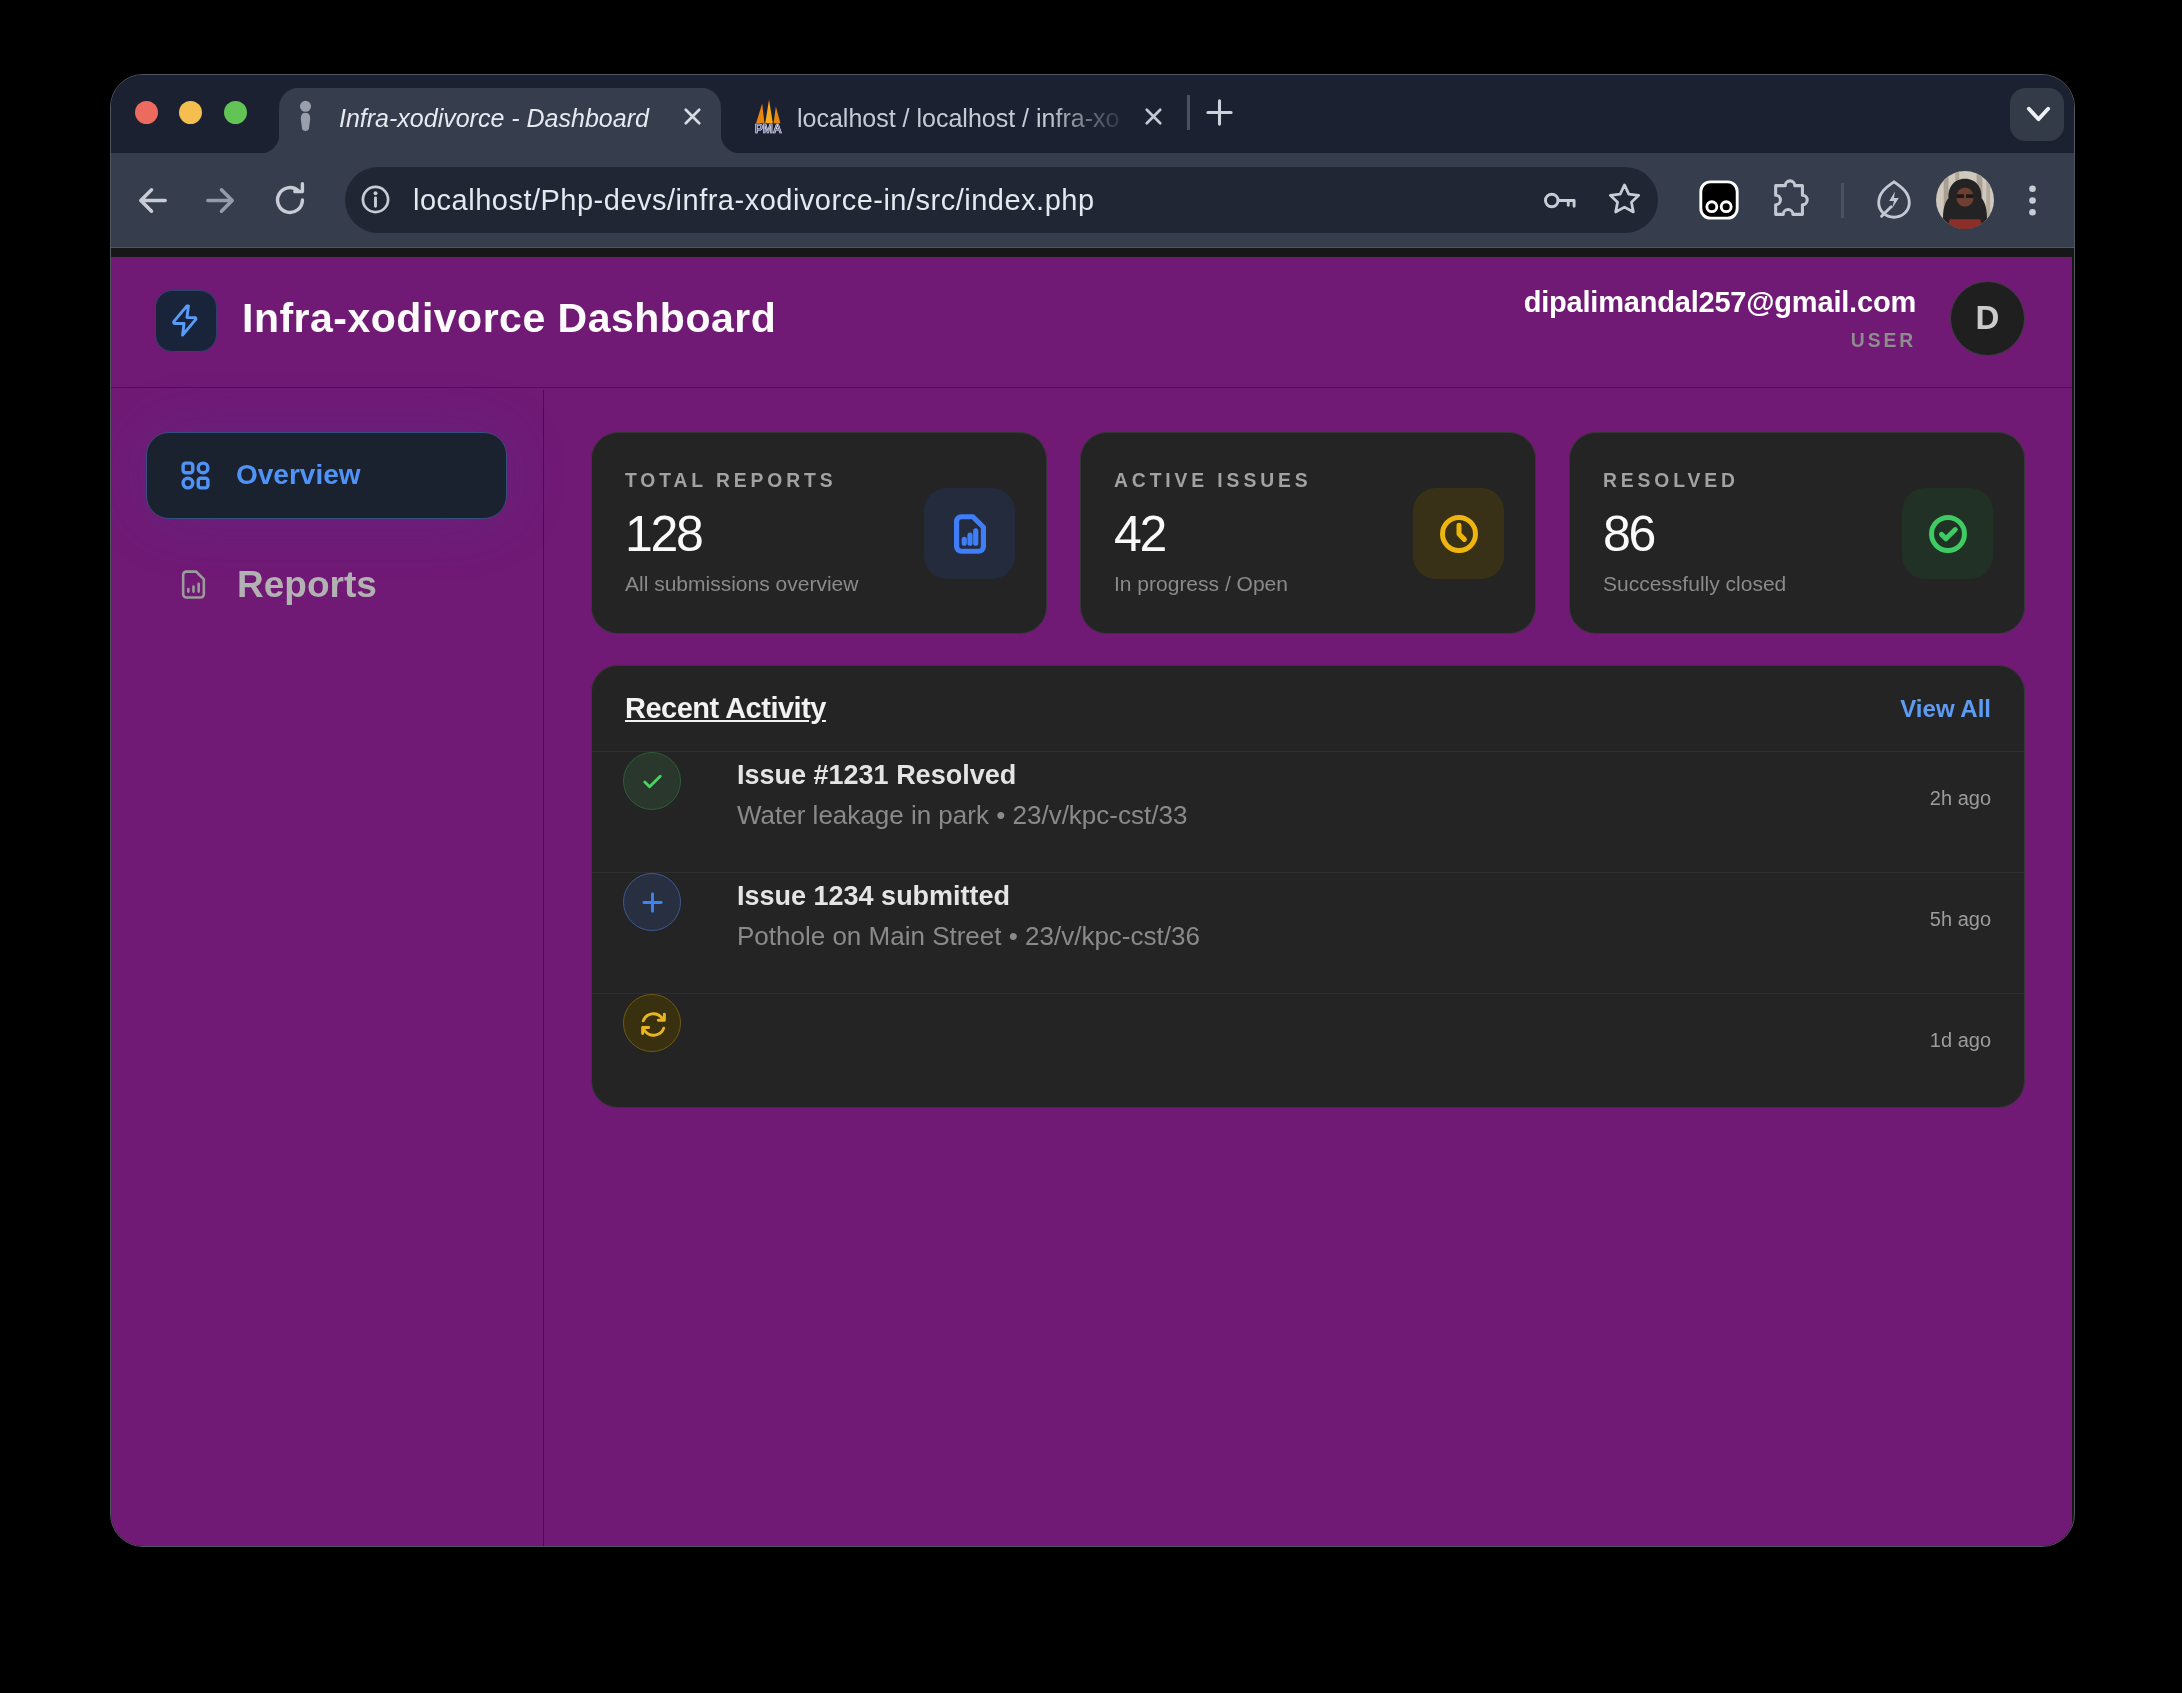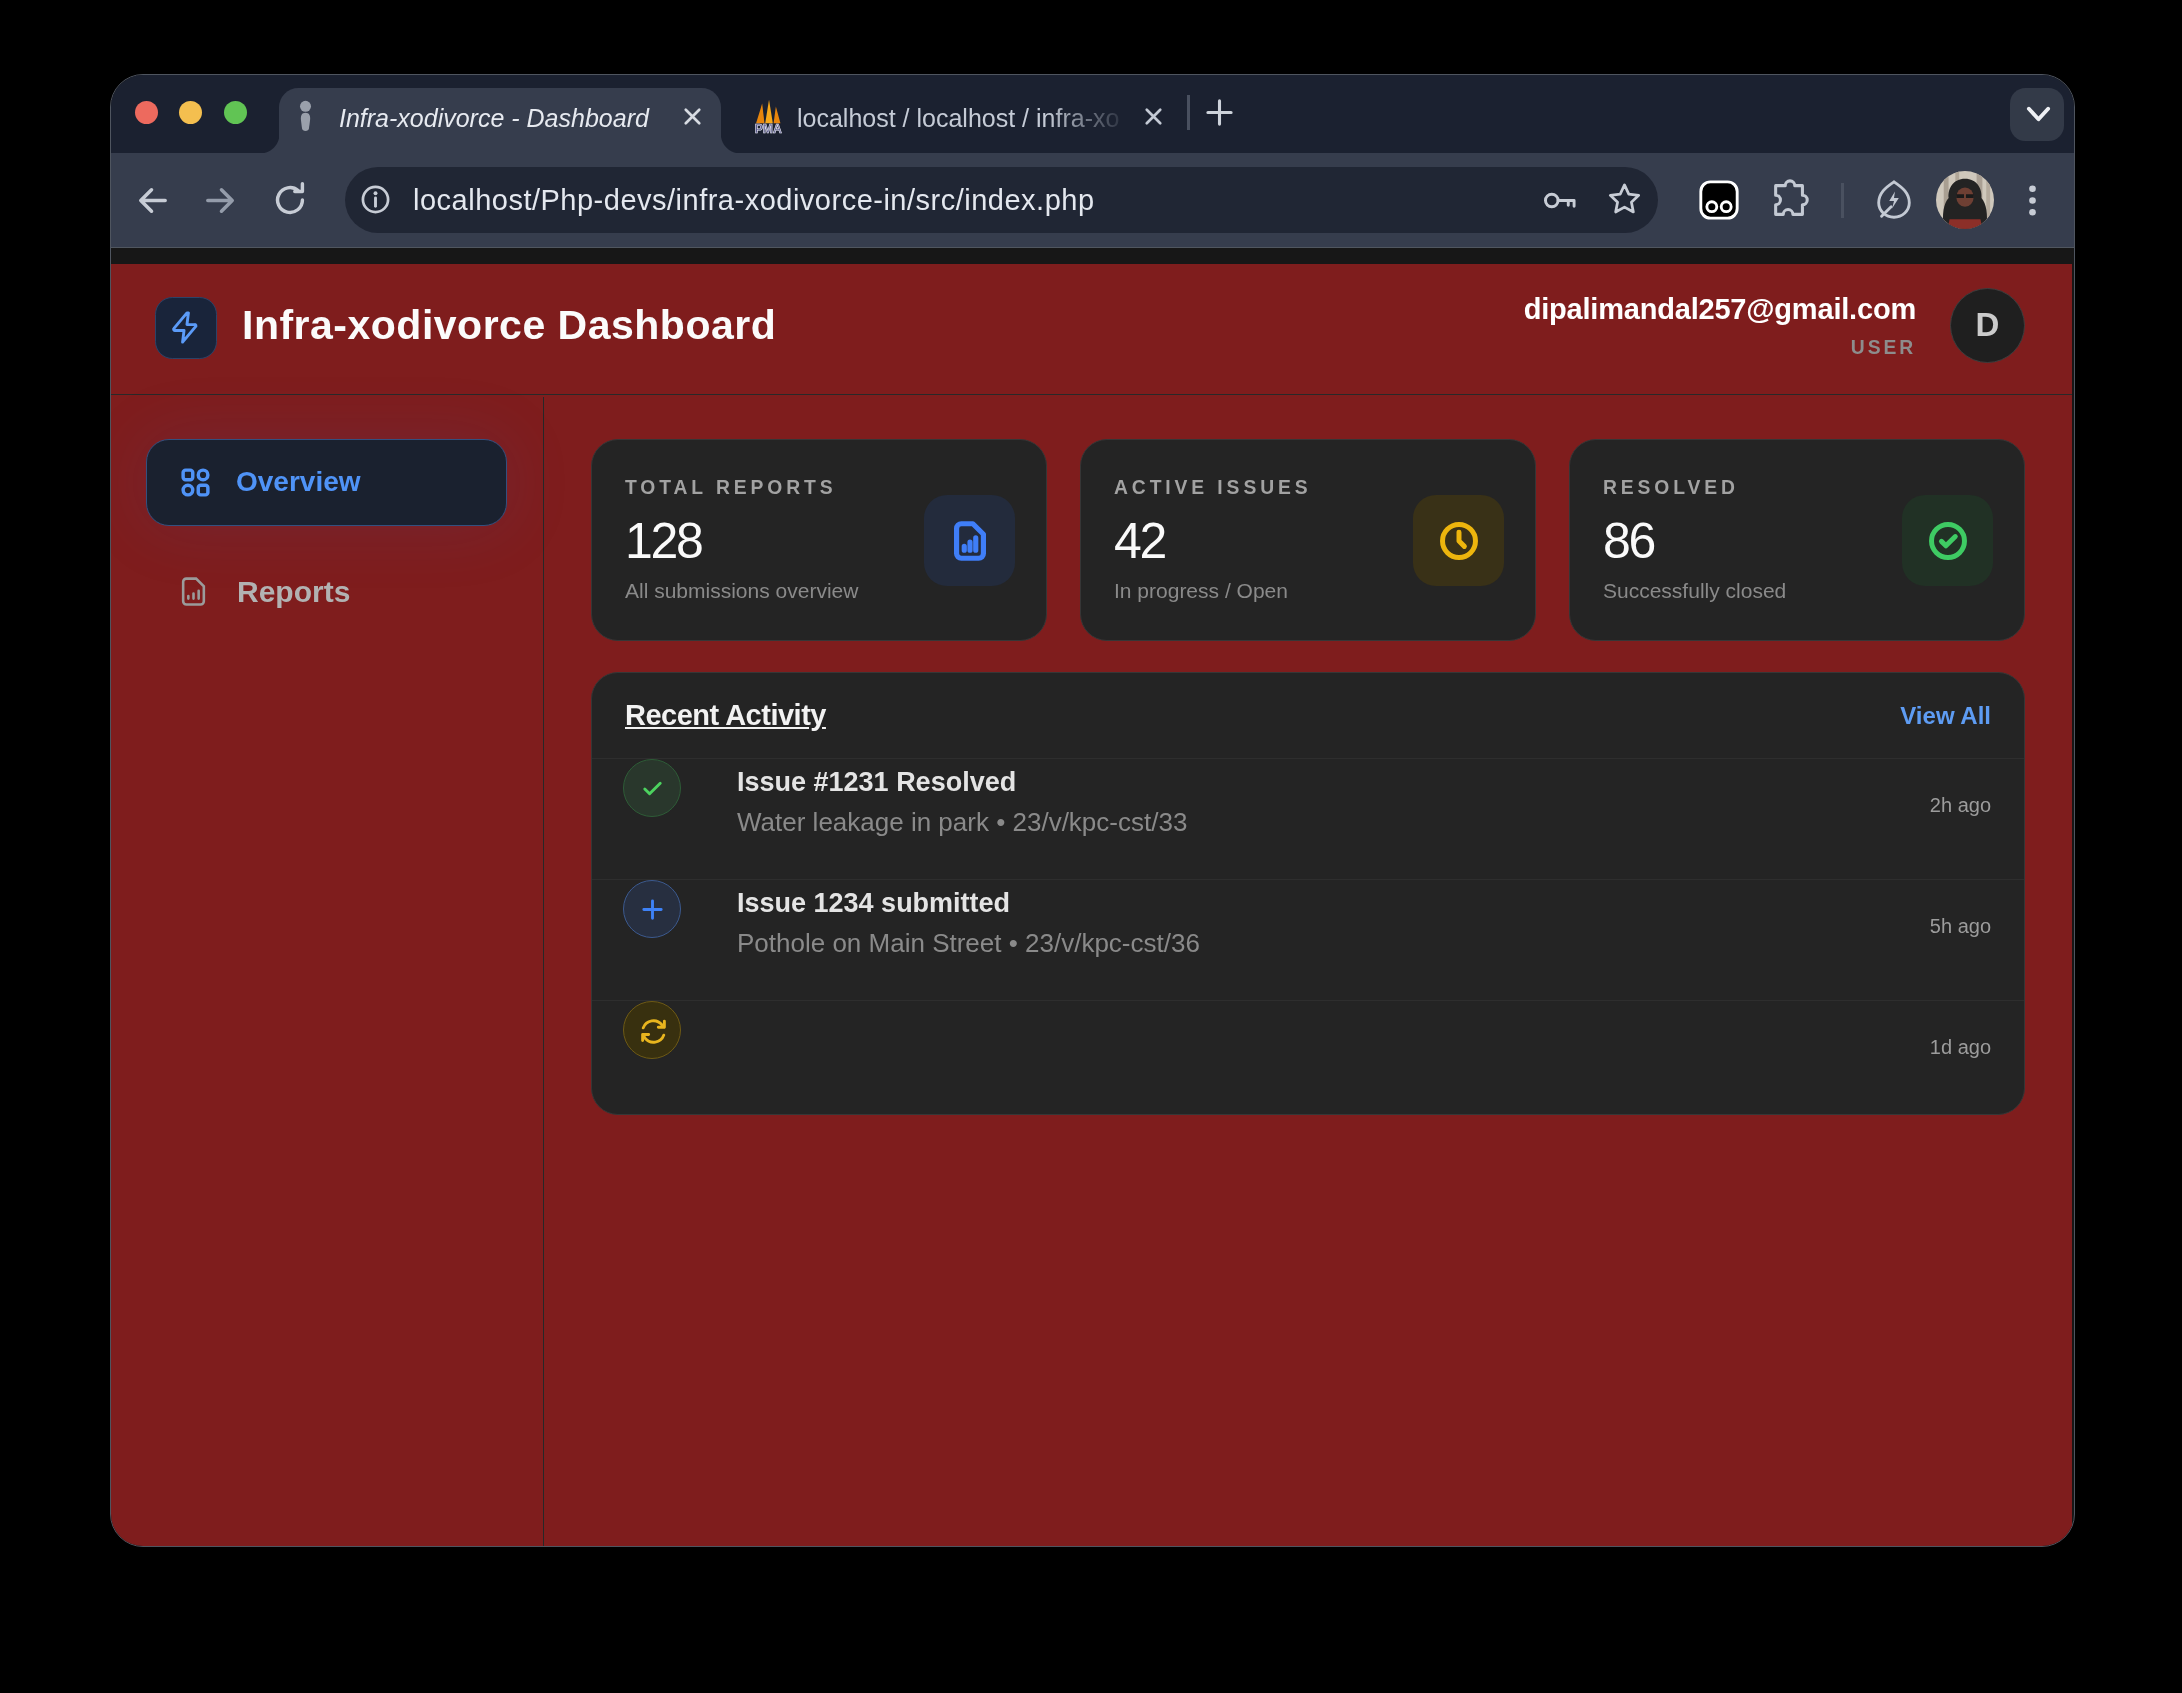--- a/index.html
+++ b/index.html
@@ -19,34 +19,34 @@
   .tab2ttl { position:absolute; left:686px; top:12.6px; height:60px; line-height:60px; font-size:25px; color:#c5cbd6; white-space:nowrap; width:333px; overflow:hidden;
     -webkit-mask-image:linear-gradient(to right,#000 75%,transparent 100%); mask-image:linear-gradient(to right,#000 75%,transparent 100%); }
   .tabsep { position:absolute; left:1076px; top:20px; width:2.9px; height:35px; background:#49505f; }
   .tsearch { position:absolute; left:1899px; top:12.6px; width:54px; height:53px; border-radius:15.4px; background:#333a48; }
   
   .toolbar { position:absolute; left:0; top:78px; width:100%; height:95px; background:#363d4d; border-bottom:1.9px solid #50565f; }
   .pill { position:absolute; left:234px; top:13.5px; width:1313px; height:66px; border-radius:33px; background:#202634; }
   .urltxt { position:absolute; left:68px; top:0; height:66px; line-height:66px; font-size:29px; color:#e4e8ef; letter-spacing:0.5px; }
   .icn { position:absolute; }
   
-  .page { position:absolute; left:0; top:189px; width:1961px; height:1295px; background:#7f1d1d; }
+  .page { position:absolute; left:0; top:182px; width:1961px; height:1295px; background:#701a75; }
   .phead { position:absolute; left:0; top:0; width:100%; height:131px; border-bottom:1.9px solid #292929; }
   .logo { position:absolute; left:44px; top:33px; width:62px; height:62px; border-radius:17.4px; background:#19243a; border:1.9px solid #2b4368; }
   .h1 { position:absolute; left:131px; top:38px; font-size:41px; font-weight:bold; color:#fbfbfb; letter-spacing:0.5px; }
   .uinfo { position:absolute; right:156px; top:29px; text-align:right; }
   .uemail { font-size:29px; font-weight:bold; color:#ffffff; letter-spacing:-0.2px; }
   .urole { font-size:19.3px; font-weight:bold; color:#8d8d8d; letter-spacing:2.9px; margin-top:10.6px; }
   .dcirc { position:absolute; right:47px; top:24px; width:75px; height:75px; border-radius:50%; background:#1f1f1f; border:1.9px solid #3d3d3d; color:#cbcbcb; font-size:33px; font-weight:bold; text-align:center; line-height:71px; }
   .pbody { position:absolute; left:0; top:133px; width:100%; height:1160px; display:flex; }
   .side { width:433px; border-right:1.9px solid #272727; padding:42px 36px 0 35px; flex:none; }
   .navact { height:87px; border-radius:23px; background:#1a212f; border:1.9px solid #33507f; position:relative; box-shadow:0 0 68px rgba(48,100,190,0.13); }
   .navact .lbl { position:absolute; left:89px; top:0; height:83px; line-height:83px; color:#4f93f7; font-size:28px; font-weight:bold; }
   .navrep { height:87px; margin-top:22px; position:relative; }
-  .navrep .lbl { position:absolute; left:91px; top:0; height:87px; line-height:87px; color:#b2b2b2; font-size:30px; font-weight:bold; }
+  .navrep .lbl { position:absolute; left:91px; top:0; height:87px; line-height:87px; color:#b2b2b2; font-size:37px; font-weight:bold; }
   .main { flex:1; padding:42px 47px 0 47px; }
   .stats { display:flex; gap:33px; }
   .scard { flex:1; height:202px; background:#242424; border:1.9px solid #363636; border-radius:27px; position:relative; padding:37px 0 0 33px; }
   .slabel { font-size:19.3px; font-weight:bold; color:#a2a2a2; letter-spacing:3.9px; }
   .snum { font-size:50px; font-weight:normal; color:#fafafa; margin-top:13px; letter-spacing:-2.3px; }
   .ssub { font-size:21px; color:#8a8a8a; margin-top:8.7px; }
   .tile { position:absolute; right:31px; top:55px; width:91px; height:91px; border-radius:23px; }
   .tile.b { background:#232b3c; }
   .tile.y { background:#393117; }
   .tile.g { background:#213125; }

